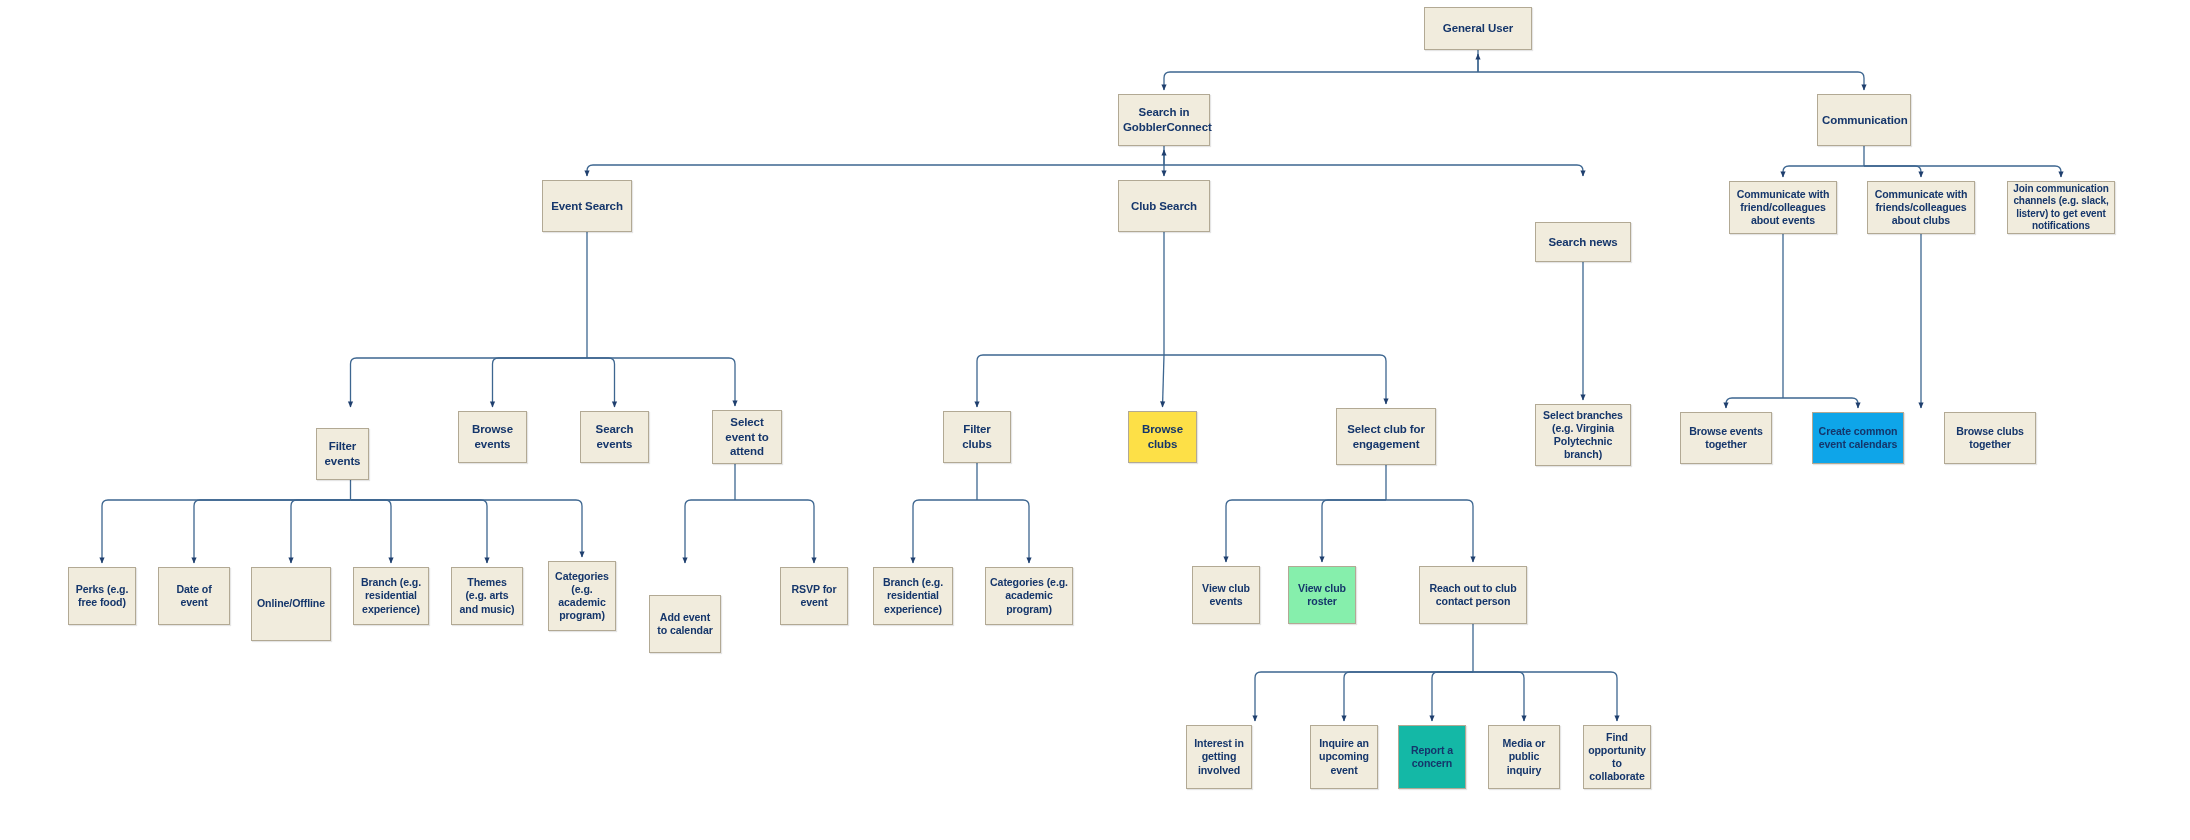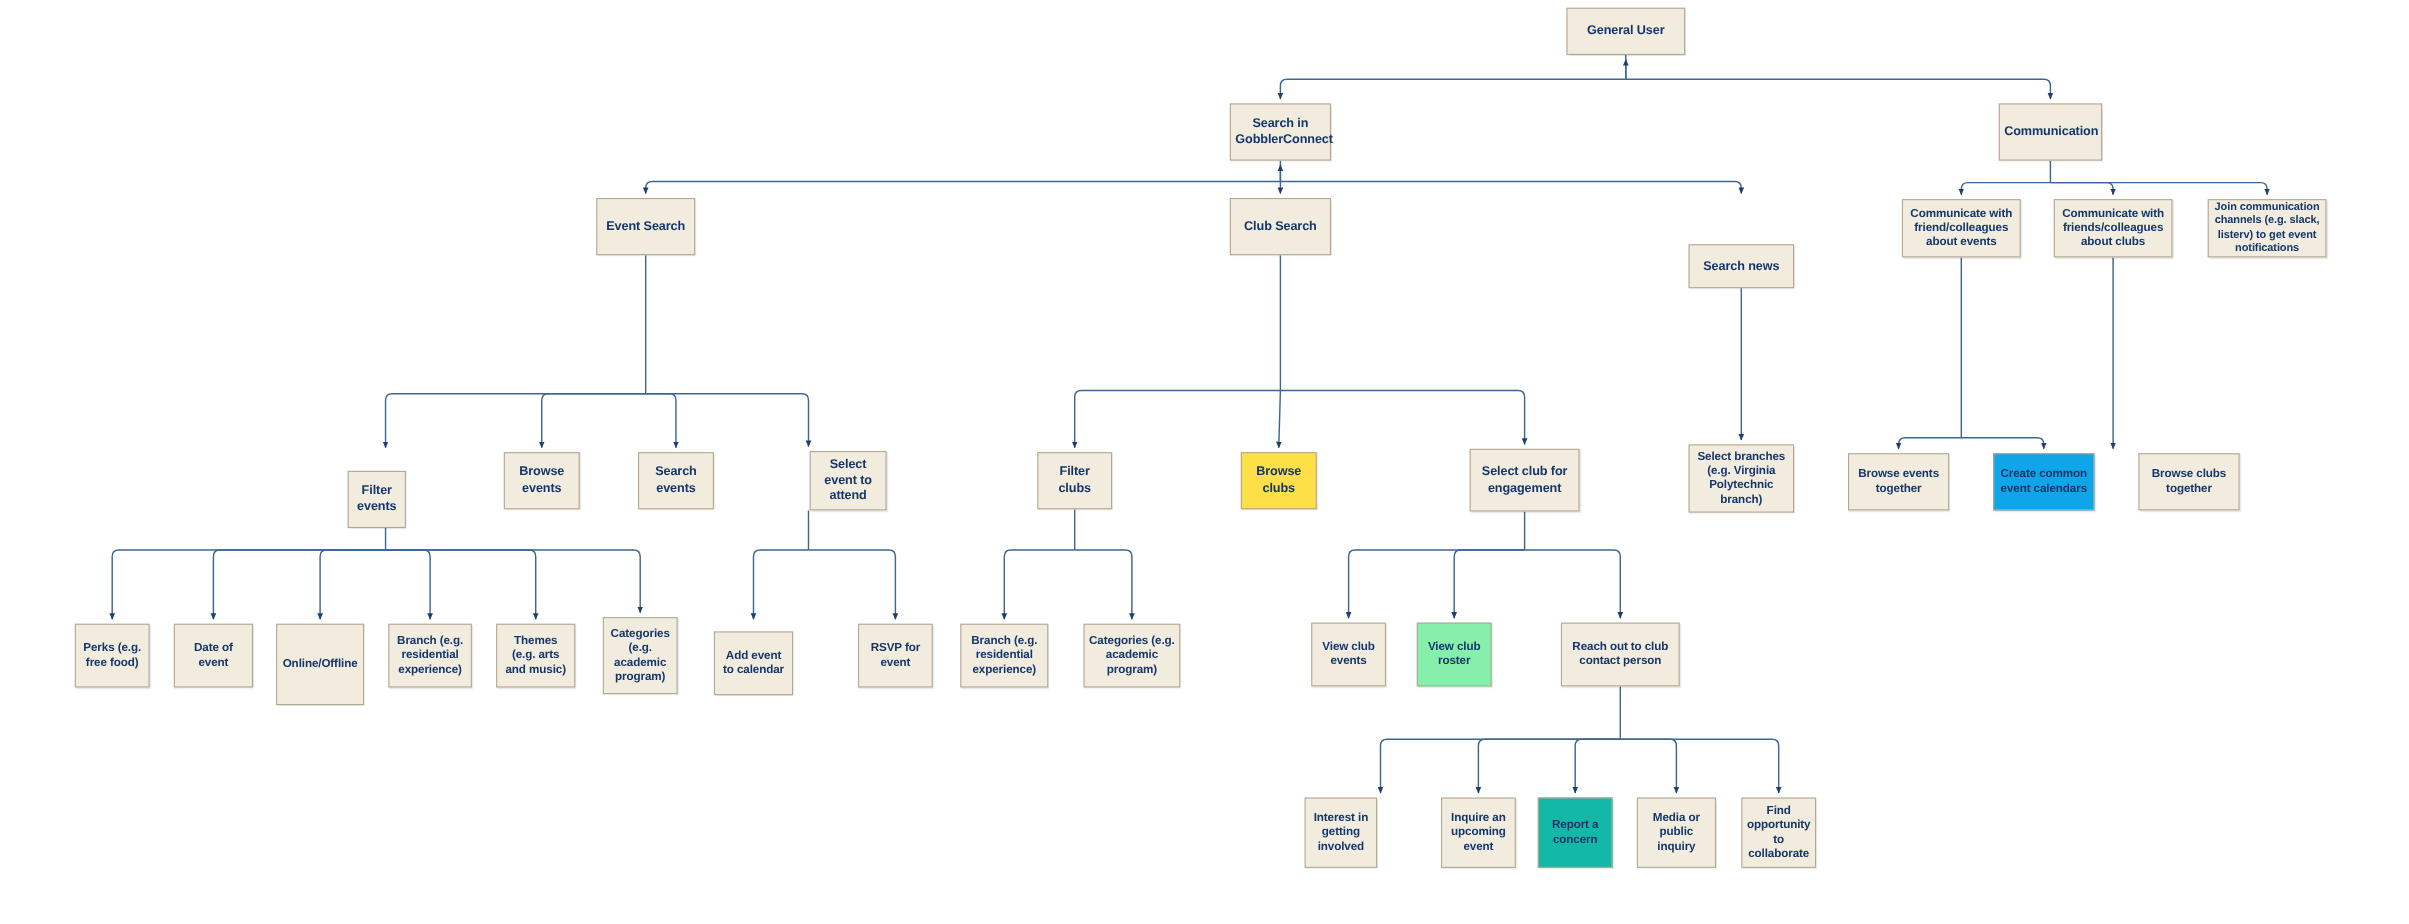--- a/index.html
+++ b/index.html
@@ -128,21 +128,21 @@
       </div>
       <div class="node" style="left: 316px; top: 428px; width: 53px; height: 52px; background: rgb(241, 236, 221); border-color: rgb(178, 169, 148); color: rgb(21, 54, 107);">
         <span>Filter events</span>
       </div>
       <div class="node" style="left: 458px; top: 411px; width: 69px; height: 52px; background: rgb(241, 236, 221); border-color: rgb(178, 169, 148); color: rgb(21, 54, 107);">
         <span>Browse events</span>
       </div>
       <div class="node" style="left: 580px; top: 411px; width: 69px; height: 52px; background: rgb(241, 236, 221); border-color: rgb(178, 169, 148); color: rgb(21, 54, 107);">
         <span>Search events</span>
       </div>
-      <div class="node" style="left: 736px; top: 410px; width: 70px; height: 54px; background: rgb(241, 236, 221); border-color: rgb(178, 169, 148); color: rgb(21, 54, 107);">
+      <div class="node" style="left: 712px; top: 410px; width: 70px; height: 54px; background: rgb(241, 236, 221); border-color: rgb(178, 169, 148); color: rgb(21, 54, 107);">
         <span>Select event to attend</span>
       </div>
       <div class="node" style="left: 943px; top: 411px; width: 68px; height: 52px; background: rgb(241, 236, 221); border-color: rgb(178, 169, 148); color: rgb(21, 54, 107);">
         <span>Filter clubs</span>
       </div>
       <div class="node" style="left: 1128px; top: 411px; width: 69px; height: 52px; background: #fde047; border-color: rgb(178, 169, 148); color: rgb(21, 54, 107);">
         <span>Browse clubs</span>
       </div>
       <div class="node" style="left: 1336px; top: 408px; width: 100px; height: 57px; background: rgb(241, 236, 221); border-color: rgb(178, 169, 148); color: rgb(21, 54, 107);">
         <span>Select club for engagement</span>
@@ -170,21 +170,21 @@
       </div>
       <div class="node n-sm" style="left: 353px; top: 567px; width: 76px; height: 58px; background: rgb(241, 236, 221); border-color: rgb(178, 169, 148); color: rgb(21, 54, 107);">
         <span>Branch (e.g. residential experience)</span>
       </div>
       <div class="node n-sm" style="left: 451px; top: 567px; width: 72px; height: 58px; background: rgb(241, 236, 221); border-color: rgb(178, 169, 148); color: rgb(21, 54, 107);">
         <span>Themes (e.g. arts and music)</span>
       </div>
       <div class="node n-sm" style="left: 548px; top: 561px; width: 68px; height: 70px; background: rgb(241, 236, 221); border-color: rgb(178, 169, 148); color: rgb(21, 54, 107);">
         <span>Categories (e.g. academic program)</span>
       </div>
-      <div class="node n-sm" style="left: 649px; top: 574px; width: 72px; height: 58px; background: rgb(241, 236, 221); border-color: rgb(178, 169, 148); color: rgb(21, 54, 107);">
+      <div class="node n-sm" style="left: 649px; top: 595px; width: 72px; height: 58px; background: rgb(241, 236, 221); border-color: rgb(178, 169, 148); color: rgb(21, 54, 107);">
         <span>Add event to calendar</span>
       </div>
       <div class="node n-sm" style="left: 780px; top: 567px; width: 68px; height: 58px; background: rgb(241, 236, 221); border-color: rgb(178, 169, 148); color: rgb(21, 54, 107);">
         <span>RSVP for event</span>
       </div>
       <div class="node n-sm" style="left: 873px; top: 567px; width: 80px; height: 58px; background: rgb(241, 236, 221); border-color: rgb(178, 169, 148); color: rgb(21, 54, 107);">
         <span>Branch (e.g. residential experience)</span>
       </div>
       <div class="node n-sm" style="left: 985px; top: 567px; width: 88px; height: 58px; background: rgb(241, 236, 221); border-color: rgb(178, 169, 148); color: rgb(21, 54, 107);">
         <span>Categories (e.g. academic program)</span>

